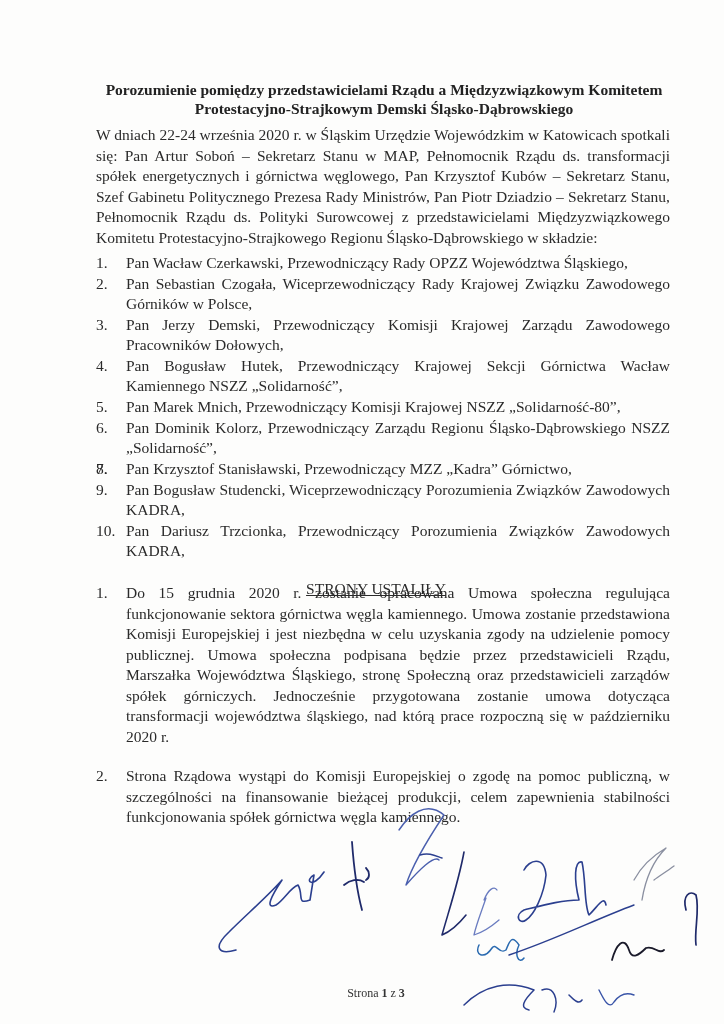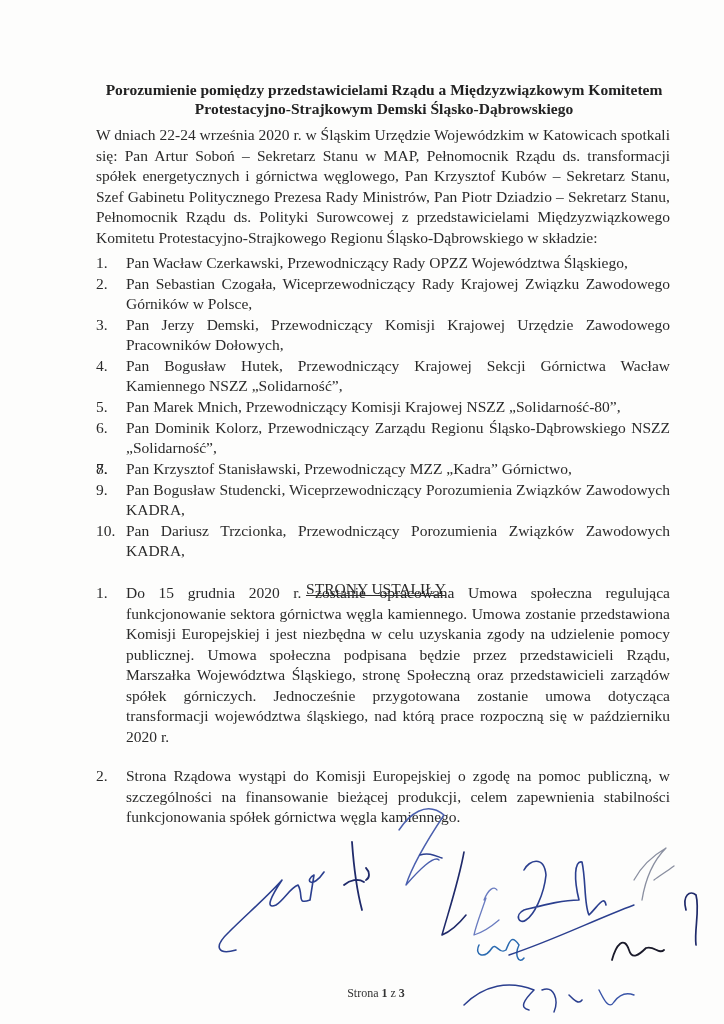--- a/index.html
+++ b/index.html
@@ -54,21 +54,21 @@
   <div class="title">
     <div>Porozumienie pomiędzy przedstawicielami Rządu a Międzyzwiązkowym Komitetem</div>
     <div>Protestacyjno-Strajkowym Demski Śląsko-Dąbrowskiego</div>
   </div>
 
   <p class="intro" style="margin:0">W dniach 22-24 września 2020 r. w Śląskim Urzędzie Wojewódzkim w Katowicach spotkali się: Pan Artur Soboń – Sekretarz Stanu w MAP, Pełnomocnik Rządu ds. transformacji spółek energetycznych i górnictwa węglowego, Pan Krzysztof Kubów – Sekretarz Stanu, Szef Gabinetu Politycznego Prezesa Rady Ministrów, Pan Piotr Dziadzio – Sekretarz Stanu, Pełnomocnik Rządu ds. Polityki Surowcowej z przedstawicielami Międzyzwiązkowego Komitetu Protestacyjno-Strajkowego Regionu Śląsko-Dąbrowskiego w składzie:</p>
 
   <ol class="list">
     <li><span class="num">1.</span><span>Pan Wacław Czerkawski, Przewodniczący Rady OPZZ Województwa Śląskiego,</span></li>
     <li><span class="num">2.</span><span>Pan Sebastian Czogała, Wiceprzewodniczący Rady Krajowej Związku Zawodowego Górników w Polsce,</span></li>
-    <li><span class="num">3.</span><span>Pan Jerzy Demski, Przewodniczący Komisji Krajowej Urzędzie Zawodowego Pracowników Dołowych,</span></li>
+    <li><span class="num">3.</span><span>Pan Jerzy Demski, Przewodniczący Komisji Krajowej Zarządu Zawodowego Pracowników Dołowych,</span></li>
     <li><span class="num">4.</span><span>Pan Bogusław Hutek, Przewodniczący Krajowej Sekcji Górnictwa Wacław Kamiennego NSZZ „Solidarność”,</span></li>
     <li><span class="num">5.</span><span>Pan Marek Mnich, Przewodniczący Komisji Krajowej NSZZ „Solidarność-80”,</span></li>
     <li><span class="num">6.</span><span>Pan Dominik Kolorz, Przewodniczący Zarządu Regionu Śląsko-Dąbrowskiego NSZZ „Solidarność”,</span></li>
     <li><span class="num">7.</span></li>
     <li><span class="num">8.</span><span>Pan Krzysztof Stanisławski, Przewodniczący MZZ „Kadra” Górnictwo,</span></li>
     <li><span class="num">9.</span><span>Pan Bogusław Studencki, Wiceprzewodniczący Porozumienia Związków Zawodowych KADRA,</span></li>
     <li><span class="num">10.</span><span>Pan Dariusz Trzcionka, Przewodniczący Porozumienia Związków Zawodowych KADRA,</span></li>
   </ol>
 
   <div class="heading">STRONY USTALIŁY</div>

